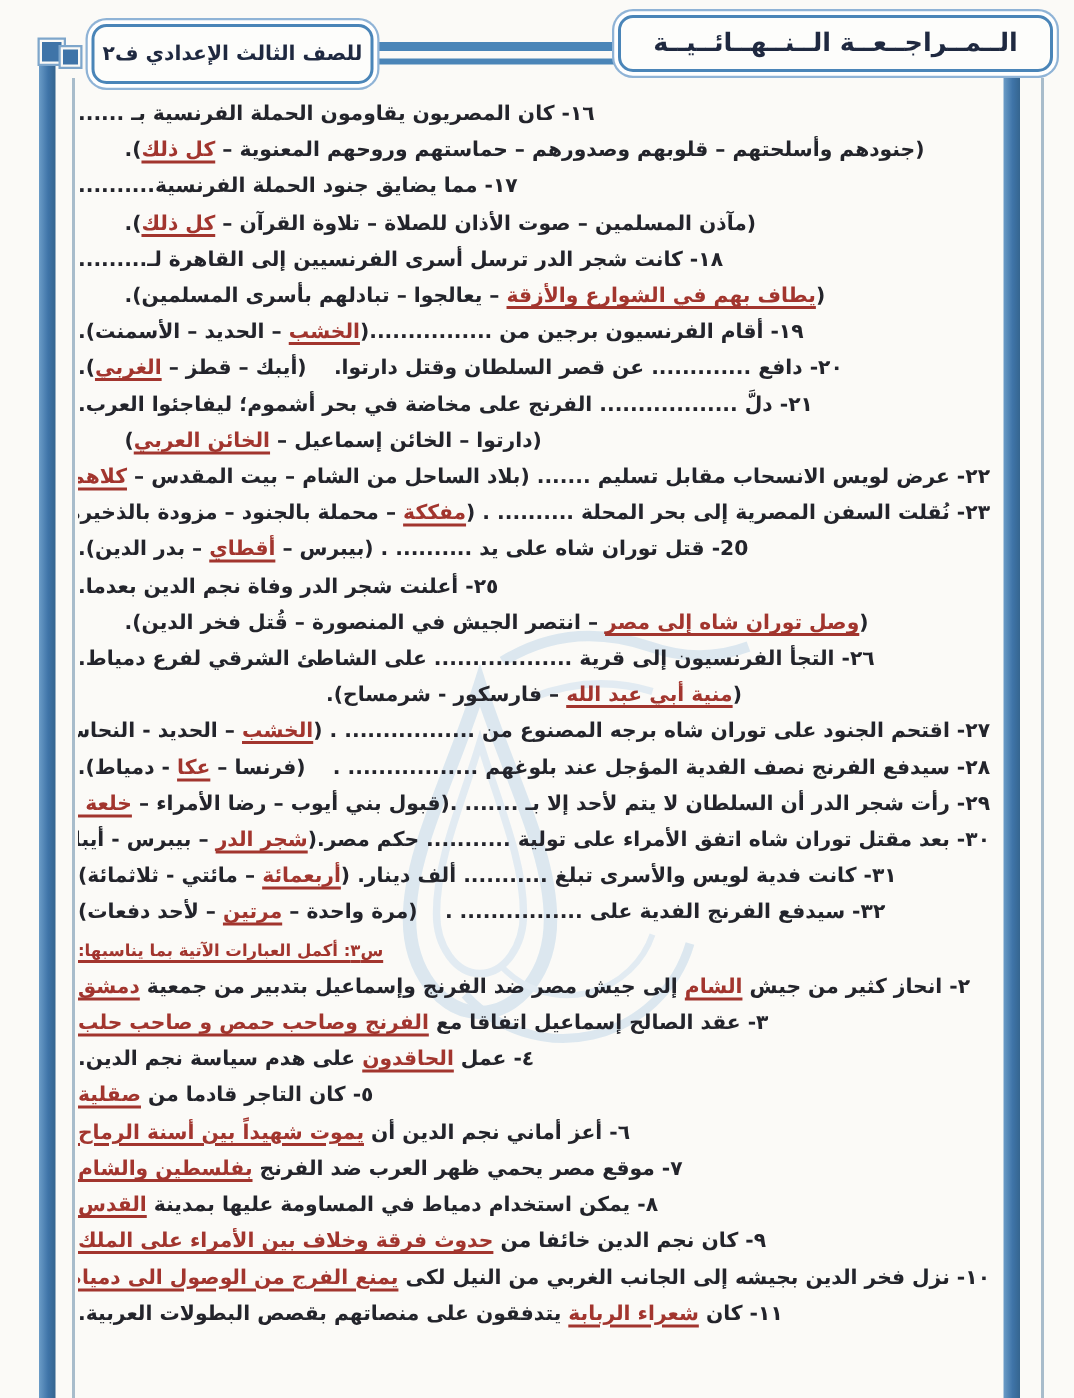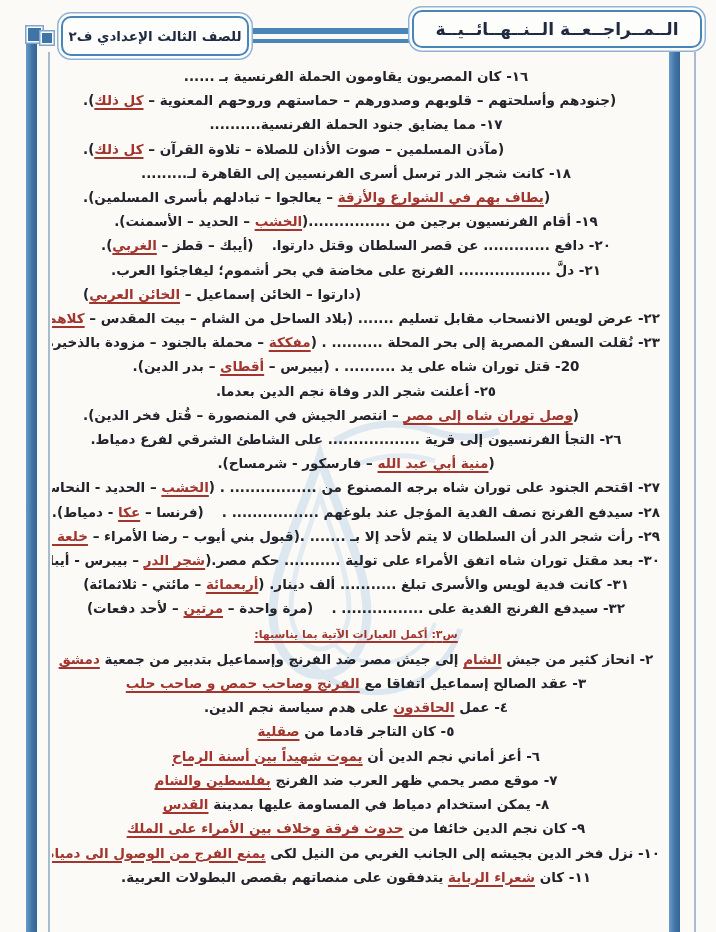--- a/index.html
+++ b/index.html
@@ -44,24 +44,24 @@
   
   .watermark { position:absolute; left:215px; top:395px; opacity:.55; pointer-events:none; }
 
   
   #content {
     position:absolute; top:64px; right:56px; left:52px; bottom:0;
     direction:rtl; overflow:hidden;
   }
   .line {
     white-space:nowrap; line-height:24.2px; font-size:13.5px; font-weight:bold;
-    color:#23242b; text-align:center;
+    color:#23242b; text-align:left;
   }
   .line.align-left   { text-align:left;margin-left:31px; }
-  .line.align-center { }
+  .line.align-center { text-align:center; }
   .red {
     color:#a2352e;
     text-decoration:underline;
     text-decoration-thickness:1.5px;
     text-underline-offset:3px;
   }
   .line.section-hdr .red { font-size:11px; }
 </style>
 </head>
 <body>

